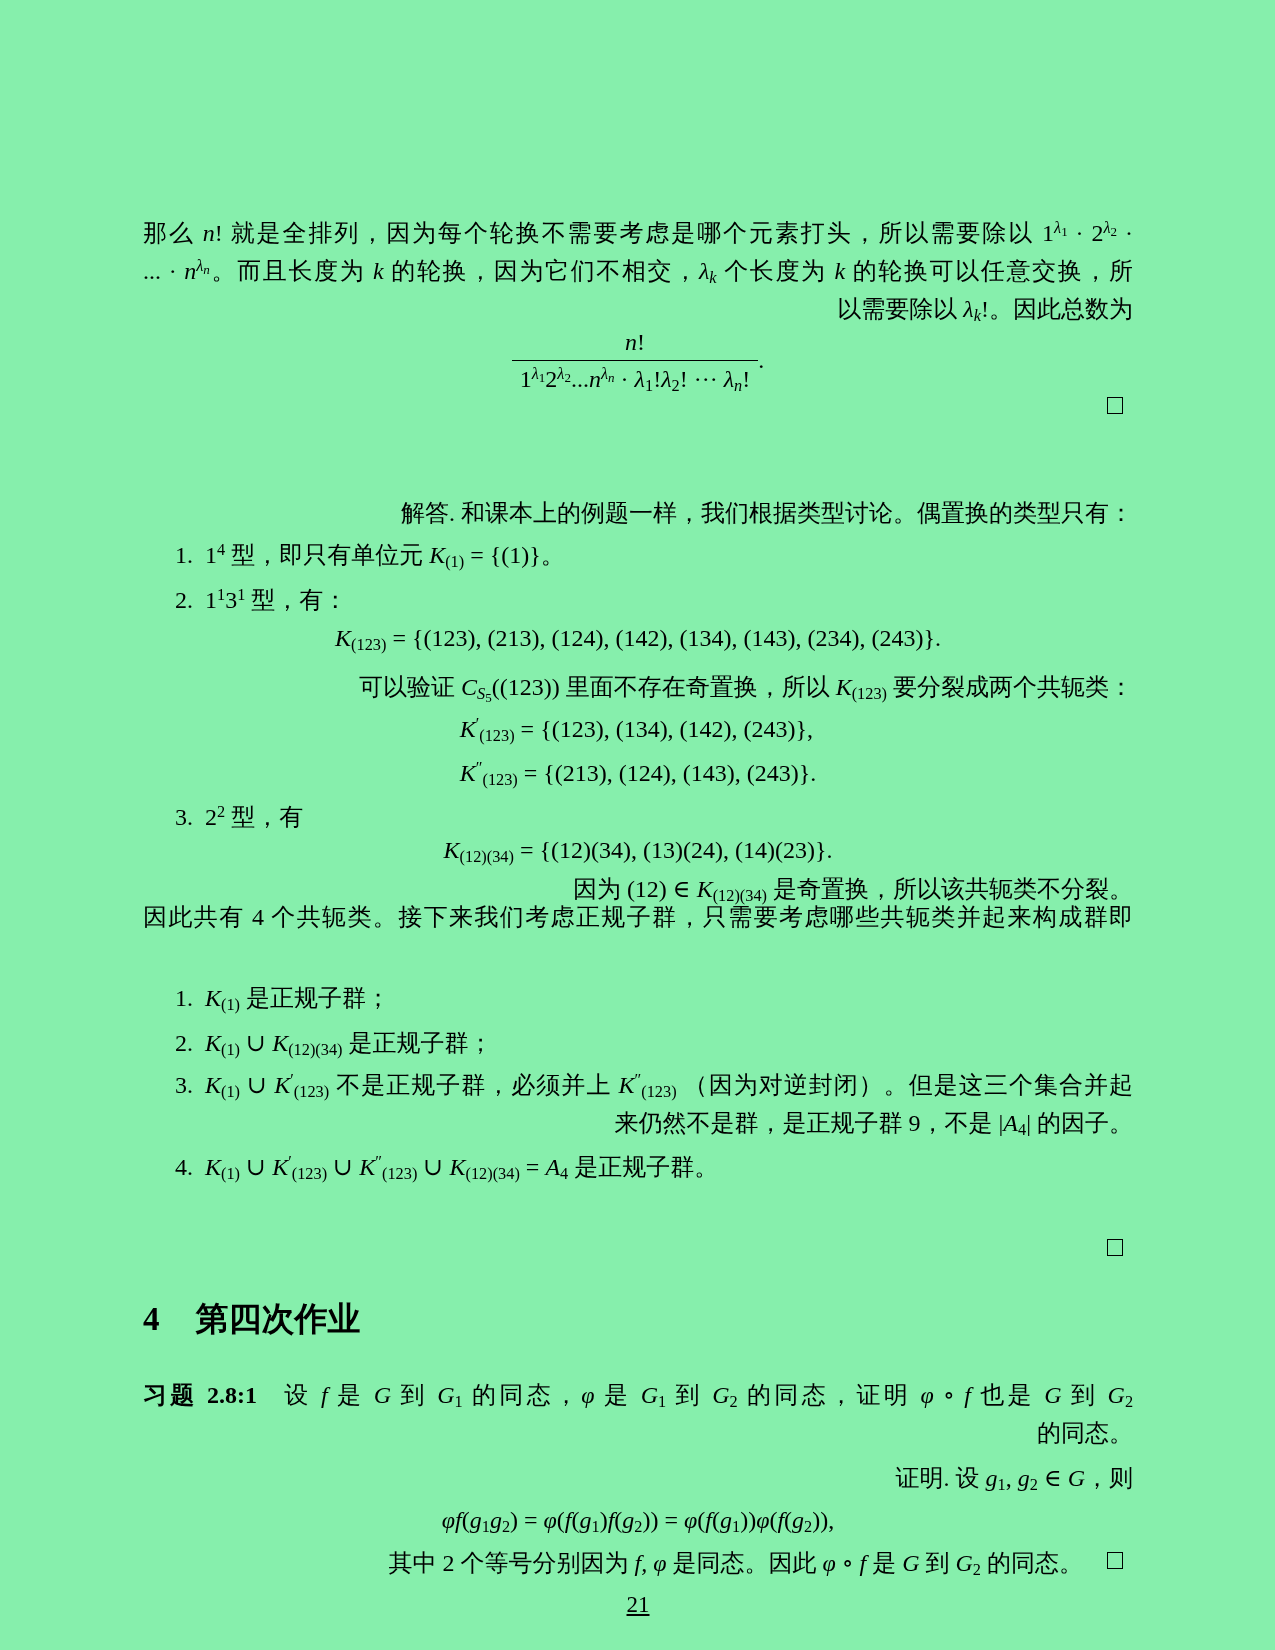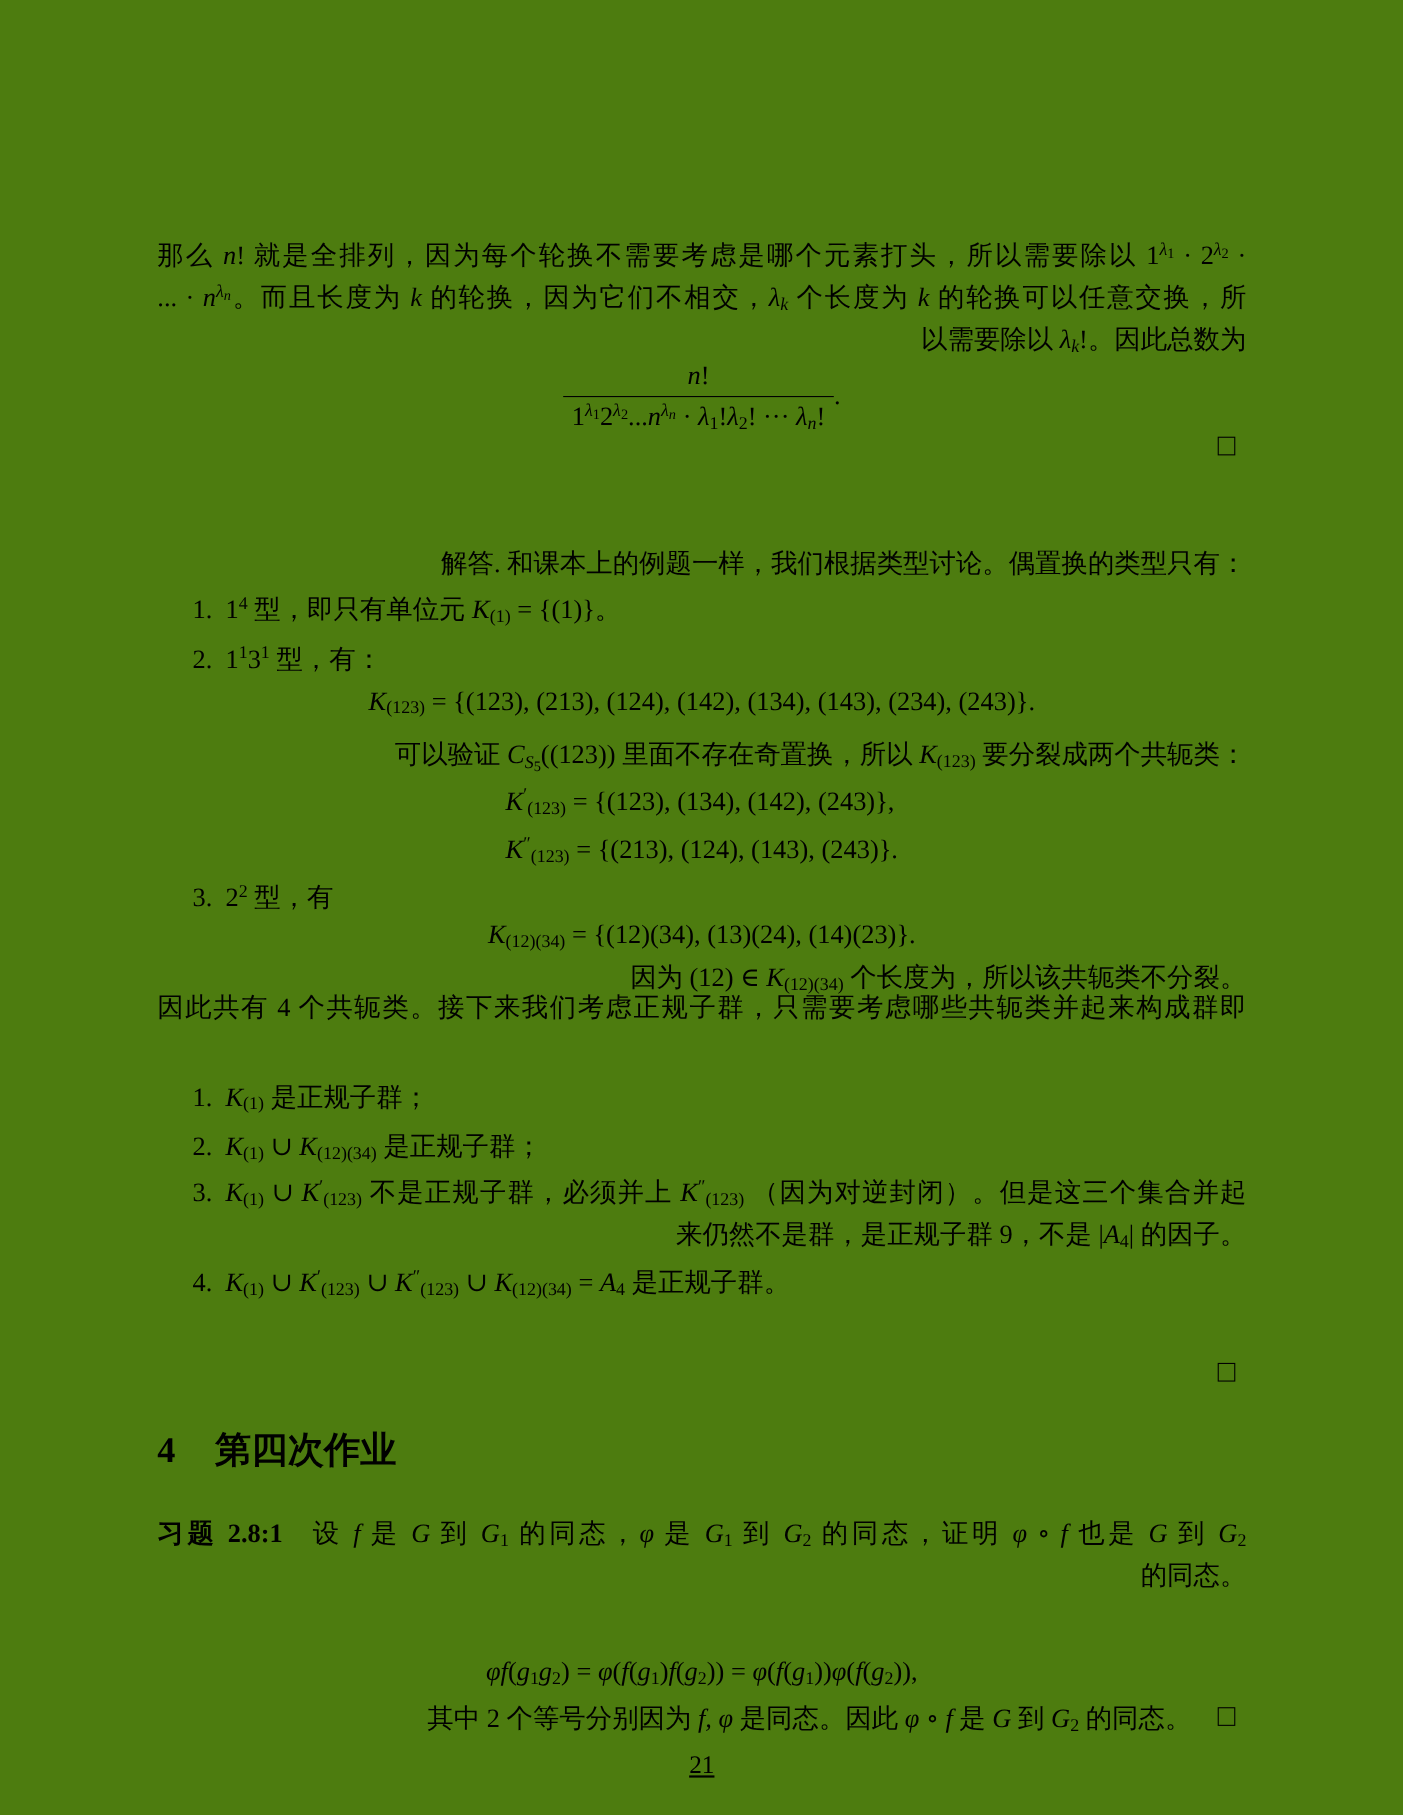--- a/index.html
+++ b/index.html
@@ -1,16 +1,16 @@
 <!DOCTYPE html>
 <html><head>
 <meta charset="utf-8">
 <style>
   html,body{margin:0;padding:0;background:#ffffff;}
-  .page{position:relative;width:1275px;height:1650px;background:#4d7c0f;overflow:hidden;
+  .page{position:relative;width:1275px;height:1650px;background:#86efac;overflow:hidden;
         font-family:"Liberation Serif","DejaVu Serif",serif;color:#000;font-size:24px;}
   .content{position:absolute;left:143px;top:0;width:990px;height:100%;}
   .abs{position:absolute;width:100%;left:0;}
   .line{line-height:38px;text-align:right;}
   .full{text-align:justify;text-align-last:justify;}
   .rm{font-style:italic;}
   .rb{font-weight:bold;}
   sup{font-size:0.68em;vertical-align:0.52em;line-height:0;}
   sub{font-size:0.68em;vertical-align:-0.22em;line-height:0;}
   sup sub,sub sub{font-size:0.8em;}
@@ -76,21 +76,21 @@
       </div>
     </div>
 
     <div class="abs item" style="top:798px">
       <span class="no">3.</span>
       <div class="ibody"><span class="rn">2</span><sup><span class="rn">2</span></sup><span class="rt"> 型，有</span></div>
     </div>
 
     <div class="abs eq" style="top:831px"><span class="rm">K</span><sub><span class="rn">(12)(34)</span></sub><span class="rn"> = {(12)(34), (13)(24), (14)(23)}.</span></div>
 
-    <div class="abs line indent" style="top:870px"><span class="rt">因为 </span><span class="rn">(12) ∈ </span><span class="rm">K</span><sub><span class="rn">(12)(34)</span></sub><span class="rt"> 个长度为，所以该共轭类不分裂。</span></div>
+    <div class="abs line indent" style="top:870px"><span class="rt">因为 </span><span class="rn">(12) ∈ </span><span class="rm">K</span><sub><span class="rn">(12)(34)</span></sub><span class="rt"> 是奇置换，所以该共轭类不分裂。</span></div>
 
     <div class="abs" style="top:898px">
       <div class="line full"><span class="rt">因此共有 </span><span class="rn">4</span><span class="rt"> 个共轭类。接下来我们考虑正规子群，只需要考虑哪些共轭类并起来构成群即</span></div>
     </div>
 
     <div class="abs item" style="top:979px">
       <span class="no">1.</span>
       <div class="ibody"><span class="rm">K</span><sub><span class="rn">(1)</span></sub><span class="rt"> 是正规子群；</span></div>
     </div>
 
@@ -116,20 +116,21 @@
 
     <div class="abs sec" style="top:1298px">
       <span>4</span><span class="sec-title">第四次作业</span>
     </div>
 
     <div class="abs" style="top:1376px">
       <div class="line full"><span class="rb">习题 2.8:1</span><span class="rt"> 设 </span><span class="rm">f</span><span class="rt"> 是 </span><span class="rm">G</span><span class="rt"> 到 </span><span class="rm">G</span><sub><span class="rn">1</span></sub><span class="rt"> 的同态，</span><span class="rm">φ</span><span class="rt"> 是 </span><span class="rm">G</span><sub><span class="rn">1</span></sub><span class="rt"> 到 </span><span class="rm">G</span><sub><span class="rn">2</span></sub><span class="rt"> 的同态，证明 </span><span class="rm">φ</span><span class="rn"> ∘ </span><span class="rm">f</span><span class="rt"> 也是 </span><span class="rm">G</span><span class="rt"> 到 </span><span class="rm">G</span><sub><span class="rn">2</span></sub></div>
       <div class="line"><span class="rt">的同态。</span></div>
     </div>
 
+    <div class="abs line" style="top:1459px"><span class="rt">证明. 设 </span><span class="rm">g</span><sub><span class="rn">1</span></sub><span class="rn">, </span><span class="rm">g</span><sub><span class="rn">2</span></sub><span class="rn"> ∈ </span><span class="rm">G</span><span class="rt">，则</span></div>
 
     <div class="abs eq" style="top:1501px"><span class="rm">φf</span><span class="rn">(</span><span class="rm">g</span><sub><span class="rn">1</span></sub><span class="rm">g</span><sub><span class="rn">2</span></sub><span class="rn">) = </span><span class="rm">φ</span><span class="rn">(</span><span class="rm">f</span><span class="rn">(</span><span class="rm">g</span><sub><span class="rn">1</span></sub><span class="rn">)</span><span class="rm">f</span><span class="rn">(</span><span class="rm">g</span><sub><span class="rn">2</span></sub><span class="rn">)) = </span><span class="rm">φ</span><span class="rn">(</span><span class="rm">f</span><span class="rn">(</span><span class="rm">g</span><sub><span class="rn">1</span></sub><span class="rn">))</span><span class="rm">φ</span><span class="rn">(</span><span class="rm">f</span><span class="rn">(</span><span class="rm">g</span><sub><span class="rn">2</span></sub><span class="rn">)),</span></div>
 
     <div class="abs line" style="top:1544px;width:940px"><span class="rt">其中 </span><span class="rn">2</span><span class="rt"> 个等号分别因为 </span><span class="rm">f, φ</span><span class="rt"> 是同态。因此 </span><span class="rm">φ</span><span class="rn"> ∘ </span><span class="rm">f</span><span class="rt"> 是 </span><span class="rm">G</span><span class="rt"> 到 </span><span class="rm">G</span><sub><span class="rn">2</span></sub><span class="rt"> 的同态。</span></div>
 
     <div class="qed" style="top:1552px;right:10px"></div>
 
     <div class="abs pageno" style="top:1590px">21</div>
 
   </div>

